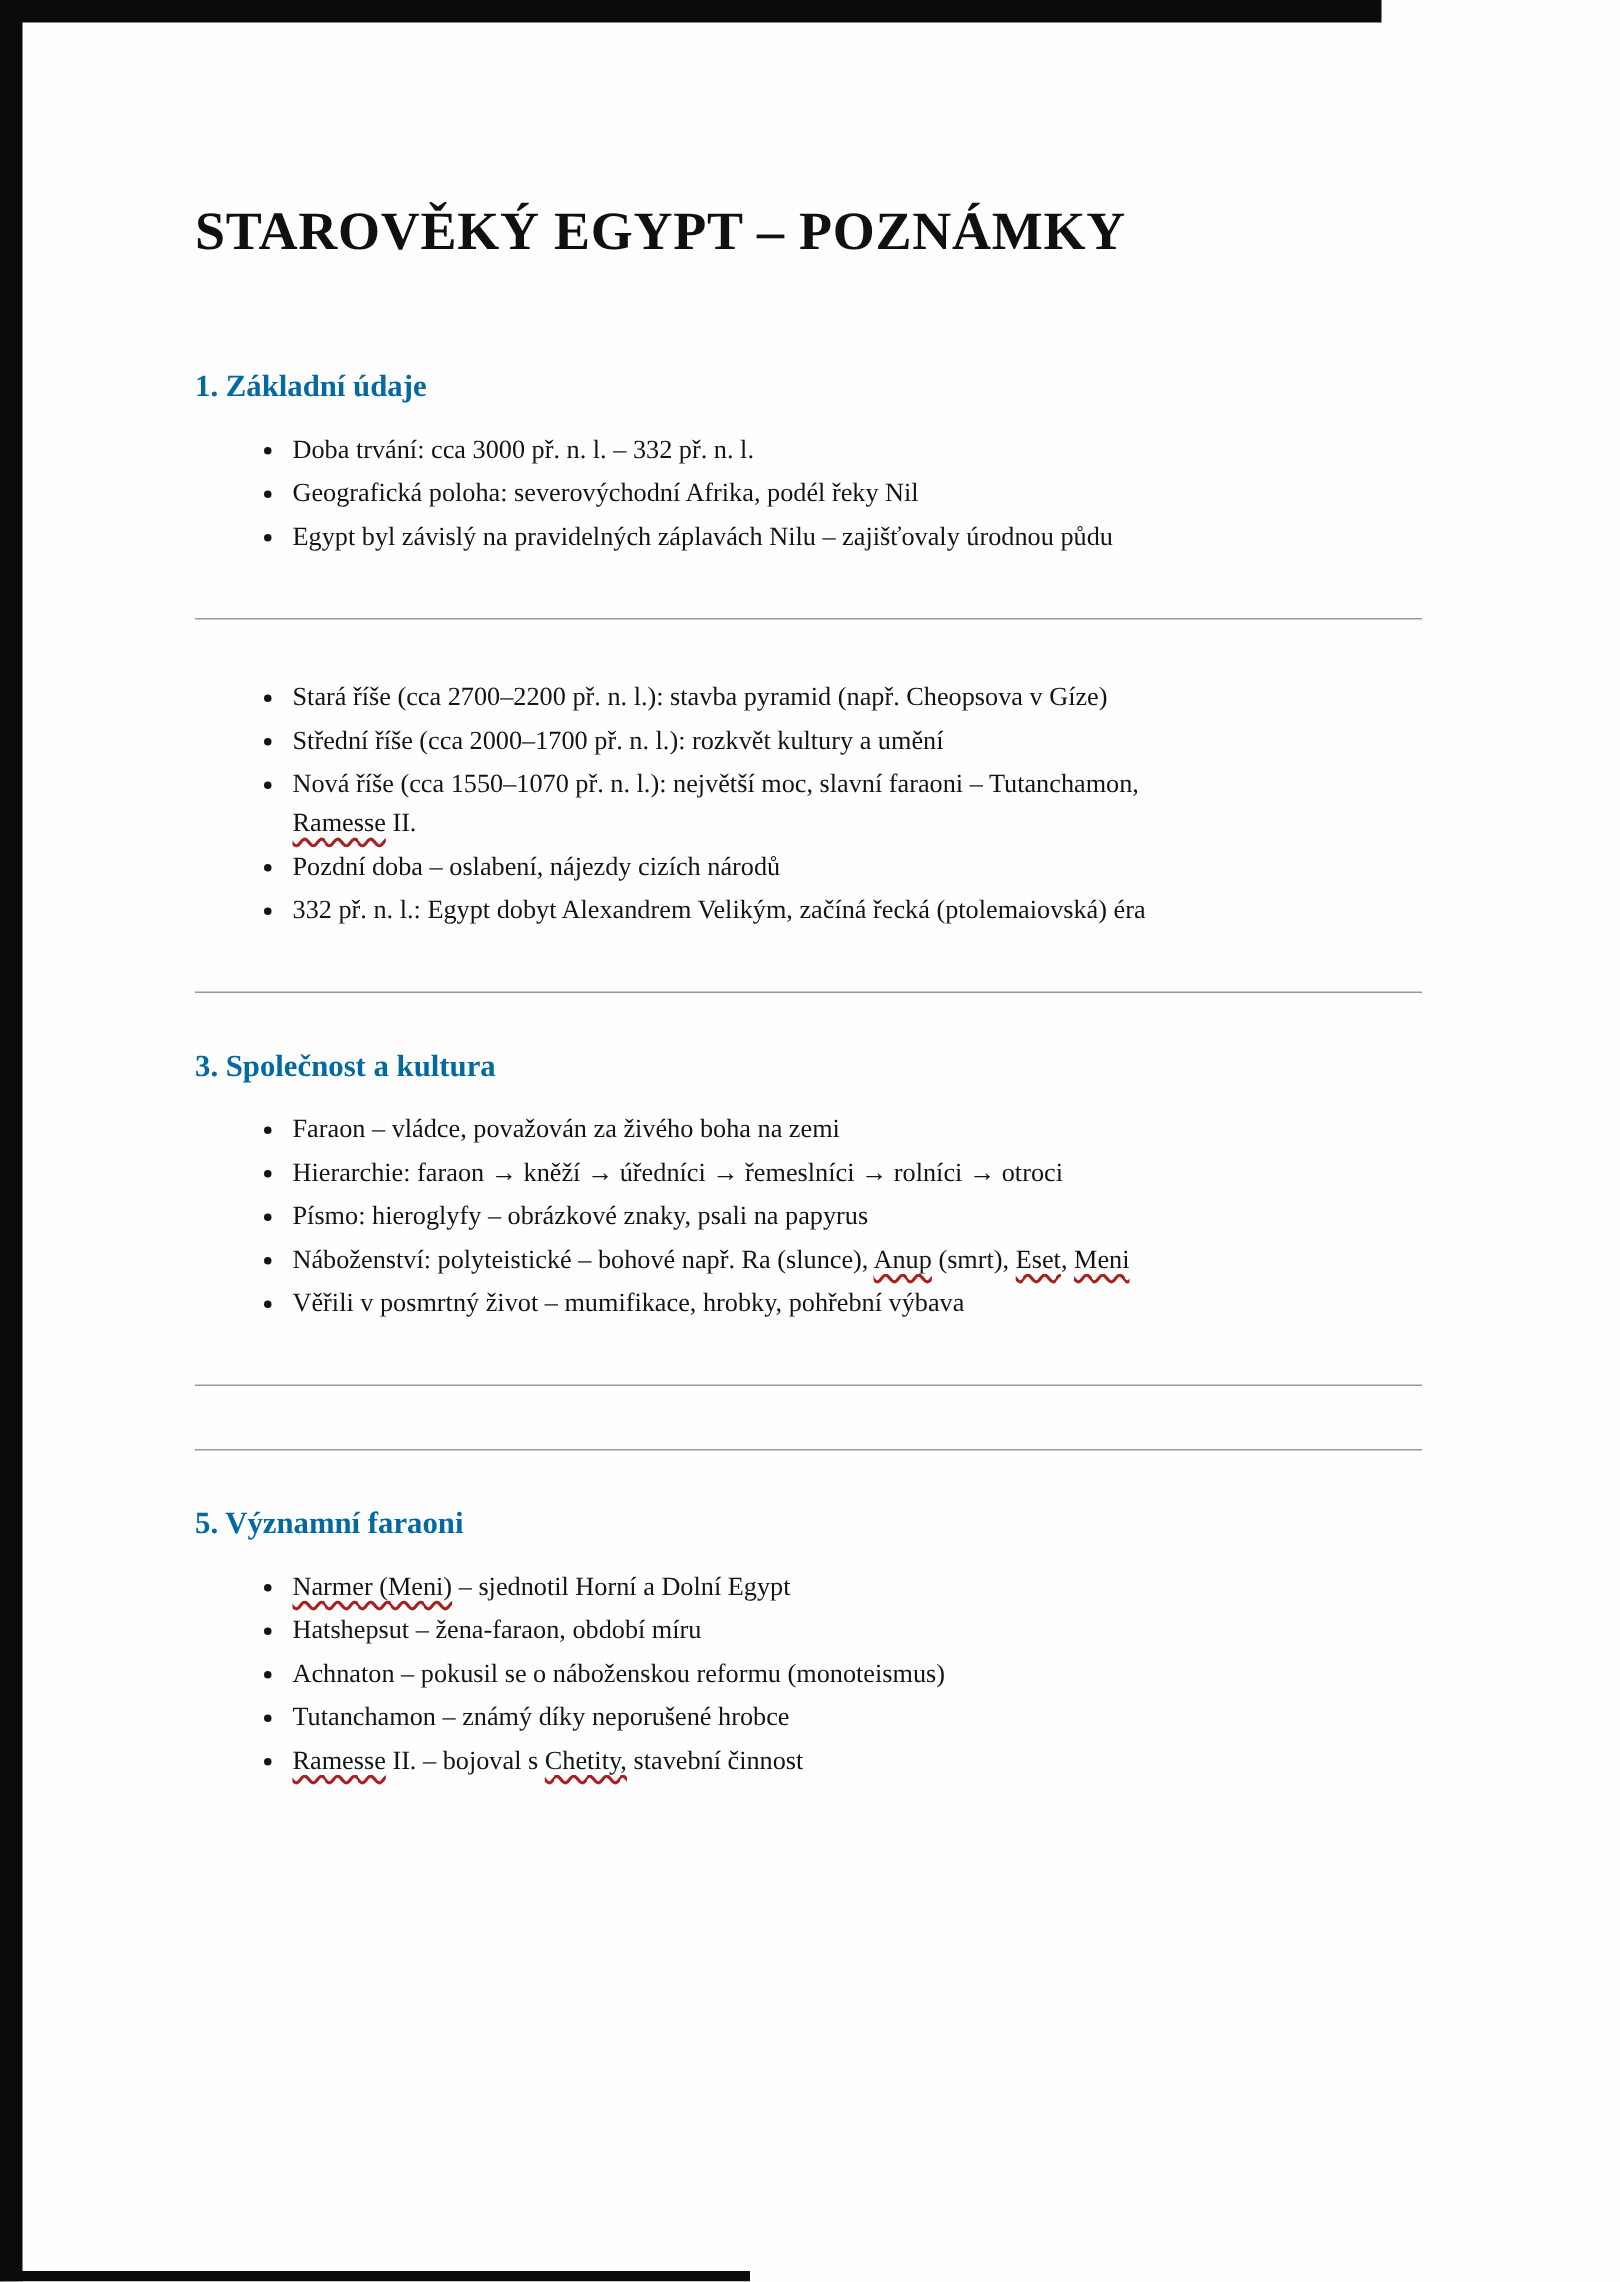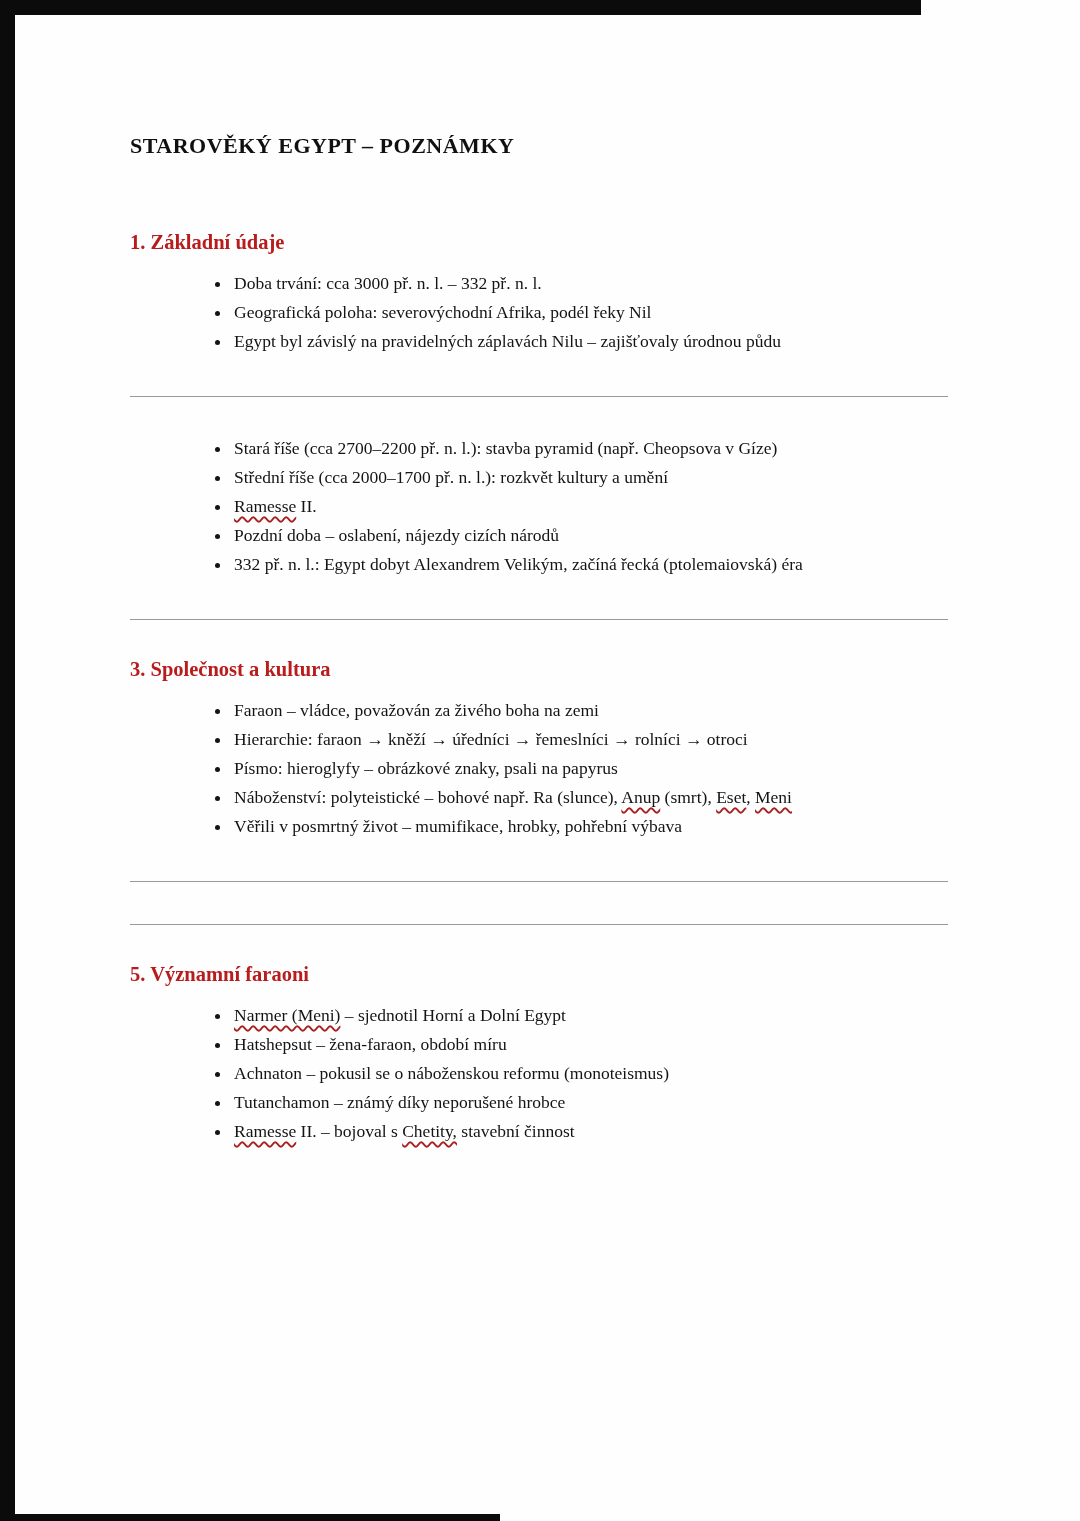--- a/index.html
+++ b/index.html
@@ -25,43 +25,42 @@
   .scan-edge-bottom { bottom: 0; left: 0; width: 500px; height: 7px; }
   .scan-edge-right { top: 0; right: 0; width: 3px; height: 1521px; background: #cccccc; }
 
   .content {
     position: absolute;
     top: 133px;
     left: 130px;
     right: 132px;
   }
   .doc-title {
-    font-size: 22px;
+    font-size: 36px;
     font-weight: bold;
     letter-spacing: 0.5px;
     margin-bottom: 72px;
     color: #101010;
   }
   .section-heading {
     font-size: 20.5px;
     font-weight: bold;
     margin: 16px 0 16px 0;
-    color: #b91c1c;
+    color: #0369a1;
   }
   .bullet-list {
     list-style: disc outside;
     padding-left: 63px;
   }
   .bullet-item {
     font-size: 17.5px;
     line-height: 26px;
     margin-bottom: 3px;
     padding-left: 2px;
     white-space: pre-wrap;
-    margin-left: 39px;
   }
   .divider {
     border: none;
     border-top: 1.6px solid #9a9a9a;
     margin: 42px 0 38px 0;
   }
   .squiggle {
     text-decoration-line: underline;
     text-decoration-style: wavy;
     text-decoration-color: var(--squiggle, #a82020);
@@ -87,21 +86,22 @@
             <li class="bullet-item"><span>Doba trvání: cca 3000 př. n. l. – 332 př. n. l.</span></li>
             <li class="bullet-item"><span>Geografická poloha: severovýchodní Afrika, podél řeky Nil</span></li>
             <li class="bullet-item"><span>Egypt byl závislý na pravidelných záplavách Nilu – zajišťovaly úrodnou půdu</span></li>
           </ul>
         </section>
         <hr class="divider">
         <section class="doc-section">
           <ul class="bullet-list">
             <li class="bullet-item"><span>Stará říše (cca 2700–2200 př. n. l.): stavba pyramid (např. Cheopsova v Gíze)</span></li>
             <li class="bullet-item"><span>Střední říše (cca 2000–1700 př. n. l.): rozkvět kultury a umění</span></li>
-            <li class="bullet-item"><span class="squiggle">Ramesse</span><span> II.</span></li>
+            <li class="bullet-item"><span>Nová říše (cca 1550–1070 př. n. l.): největší moc, slavní faraoni – Tutanchamon,
+</span><span class="squiggle">Ramesse</span><span> II.</span></li>
             <li class="bullet-item"><span>Pozdní doba – oslabení, nájezdy cizích národů</span></li>
             <li class="bullet-item"><span>332 př. n. l.: Egypt dobyt Alexandrem Velikým, začíná řecká (ptolemaiovská) éra</span></li>
           </ul>
         </section>
         <hr class="divider">
         <section class="doc-section">
           <h2 class="section-heading">3. Společnost a kultura</h2>
           <ul class="bullet-list">
             <li class="bullet-item"><span>Faraon – vládce, považován za živého boha na zemi</span></li>
             <li class="bullet-item"><span>Hierarchie: faraon → kněží → úředníci → řemeslníci → rolníci → otroci</span></li>

